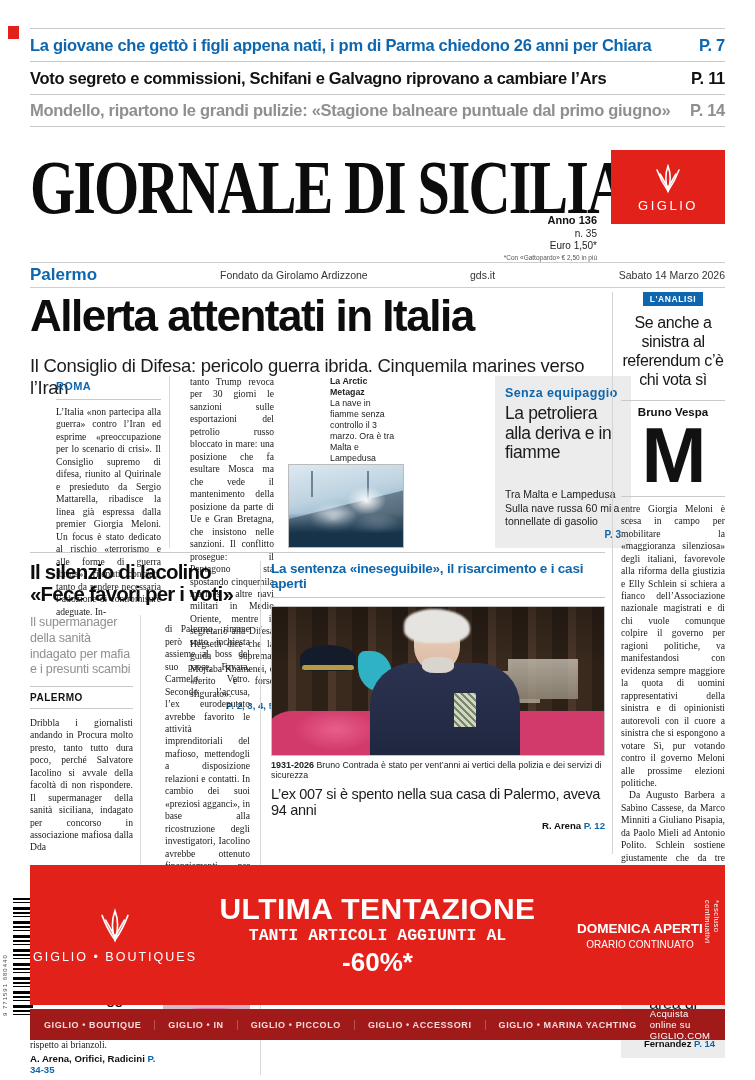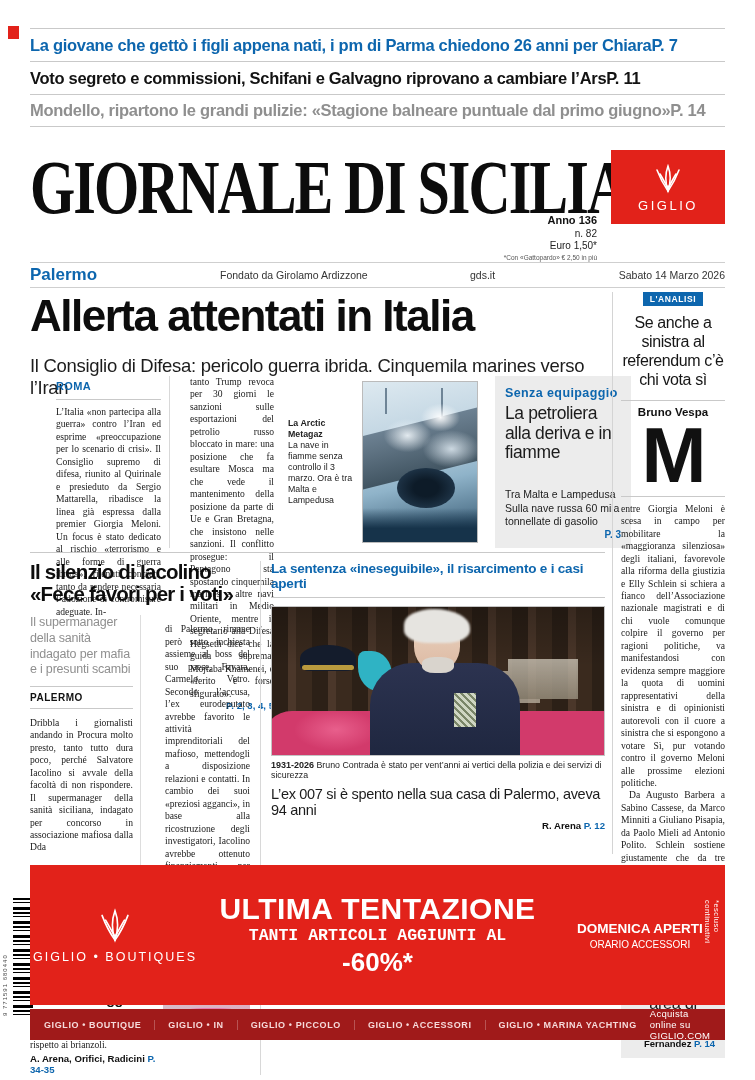--- a/index.html
+++ b/index.html
@@ -13,21 +13,21 @@
   
   .reg-mark { position:absolute; left:8px; top:26px; width:11px; height:13px; background:#e2221a; }
   .barcode { position:absolute; left:13px; top:898px; width:20px; height:118px;
     background:repeating-linear-gradient(180deg,#000 0 2px,#fff 2px 4px,#000 4px 5px,#fff 5px 9px,#000 9px 12px,#fff 12px 14px);
     outline:3px solid #fff; }
   .barcode-num { position:absolute; left:2px; top:898px; height:118px; writing-mode:vertical-rl;
     transform:rotate(180deg); font-size:6px; color:#444; letter-spacing:1px; }
 
   
   .topbar { position:absolute; left:30px; right:30px; top:28px; }
-  .topbar-row { display:flex; align-items:center;
+  .topbar-row { display:flex; justify-content:space-between; align-items:center;
     height:33px; border-top:1px solid #c9c9c9; font-weight:bold; font-size:16.5px; letter-spacing:-0.3px; }
   .topbar-row:last-child { border-bottom:1px solid #c9c9c9; }
   .tone-blue { color:#0d66ae; } .tone-black { color:#121212; } .tone-gray { color:#8f8f8f; }
 
   
   .masthead { position:absolute; left:30px; right:30px; top:144px; height:112px; }
   .paper-title { font-family:"Liberation Serif", serif; font-weight:bold; font-size:60px;
     letter-spacing:-2px; white-space:nowrap; transform:scale(0.97,1.28); transform-origin:left top; color:#0c0c0c; }
   .logo-box { position:absolute; right:0; top:6px; width:114px; height:74px; background:#e2221a;
     display:flex; flex-direction:column; align-items:center; justify-content:center; gap:2px; }
@@ -56,21 +56,21 @@
     text-align:justify; color:#1a1a1a; }
   .kicker-blue { color:#0d66ae; font-weight:bold; font-size:11px; letter-spacing:0.4px; }
   .page-ref { color:#0d66ae; font-weight:bold; }
 
   .story-row { position:absolute; left:30px; top:376px; width:575px; height:172px; display:flex;margin-left:26px; }
   .story-col { width:113px; padding-right:8px; }
   .story-col + .story-col { border-left:1px solid #d8d8d8; padding-left:20px; }
   .story-col .rule-under-kicker { height:1px; background:#c9c9c9; margin:5px 0 6px; }
   .pages-line { text-align:right; font-weight:bold; font-size:9.6px; }
 
-  .lead-figure { display:flex; align-items:center; margin-left:6px; }
+  .lead-figure { display:flex; align-items:flex-end; margin-left:6px;flex-direction:column; }
   .fig-caption { width:74px; padding-right:5px; font-size:8.8px; line-height:1.25; color:#222; }
   .fig-caption b { display:block; }
   .ship-photo { position:relative; width:116px; height:162px; border:1px solid #bbb; overflow:hidden;
     background:linear-gradient(168deg,#dde9f0 0%,#bdd2e0 38%,#8fb3c9 62%,#51748c 86%,#27425a 100%); }
   .ship-hull { position:absolute; left:-18px; top:38px; width:170px; height:52px; background:
     linear-gradient(#5d7284,#32434f); transform:rotate(-14deg); border-radius:6px 14px 0 0; opacity:.85; }
   .ship-smoke { position:absolute; left:6px; top:4px; width:110px; height:90px; background:
     radial-gradient(28px 20px at 65% 35%, rgba(255,255,255,.95), rgba(255,255,255,0) 70%),
     radial-gradient(34px 24px at 35% 55%, rgba(240,246,250,.9), rgba(255,255,255,0) 70%),
     radial-gradient(40px 26px at 75% 70%, rgba(225,236,244,.85), rgba(255,255,255,0) 72%); }
@@ -215,21 +215,21 @@
           <path d="M6 8 C9 16 12 22 17 29"></path>
           <path d="M28 8 C25 16 22 22 17 29"></path>
           <path d="M9 12 C12 17 14 21 17 26"></path>
           <path d="M25 12 C22 17 20 21 17 26"></path>
         </g>
       </svg>
       <span class="brand">GIGLIO</span>
     </div>
     <div class="edition">
       <div class="anno">Anno 136</div>
-      <div class="num">n. 82</div>
+      <div class="num">n. 35</div>
       <div class="price">Euro 1,50*</div>
       <div class="note">*Con «Gattopardo» € 2,50 in più</div>
     </div>
   </div>
 
   <div class="dateline">
     <span class="city">Palermo</span>
     <span class="founded">Fondato da Girolamo Ardizzone</span>
     <span class="site">gds.it</span>
     <span class="date">Sabato 14 Marzo 2026</span>
@@ -377,21 +377,21 @@
       </svg>
       <span class="brand">GIGLIO • BOUTIQUES</span>
     </div>
     <div class="ad-center">
       <div class="l1">ULTIMA TENTAZIONE</div>
       <div class="l2">TANTI ARTICOLI AGGIUNTI AL</div>
       <div class="l3">-60%*</div>
     </div>
     <div class="ad-right">
       <div class="r1">DOMENICA APERTI</div>
-      <div class="r2">ORARIO ACCESSORI</div>
+      <div class="r2">ORARIO CONTINUATO</div>
     </div>
     <div class="ad-note">*escluso continuativi</div>
   </div>
 
   <div class="brandbar">
     <span class="item">GIGLIO • BOUTIQUE</span>
     <span class="item">GIGLIO • IN</span>
     <span class="item">GIGLIO • PICCOLO</span>
     <span class="item">GIGLIO • ACCESSORI</span>
     <span class="item">GIGLIO • MARINA YACHTING</span>

